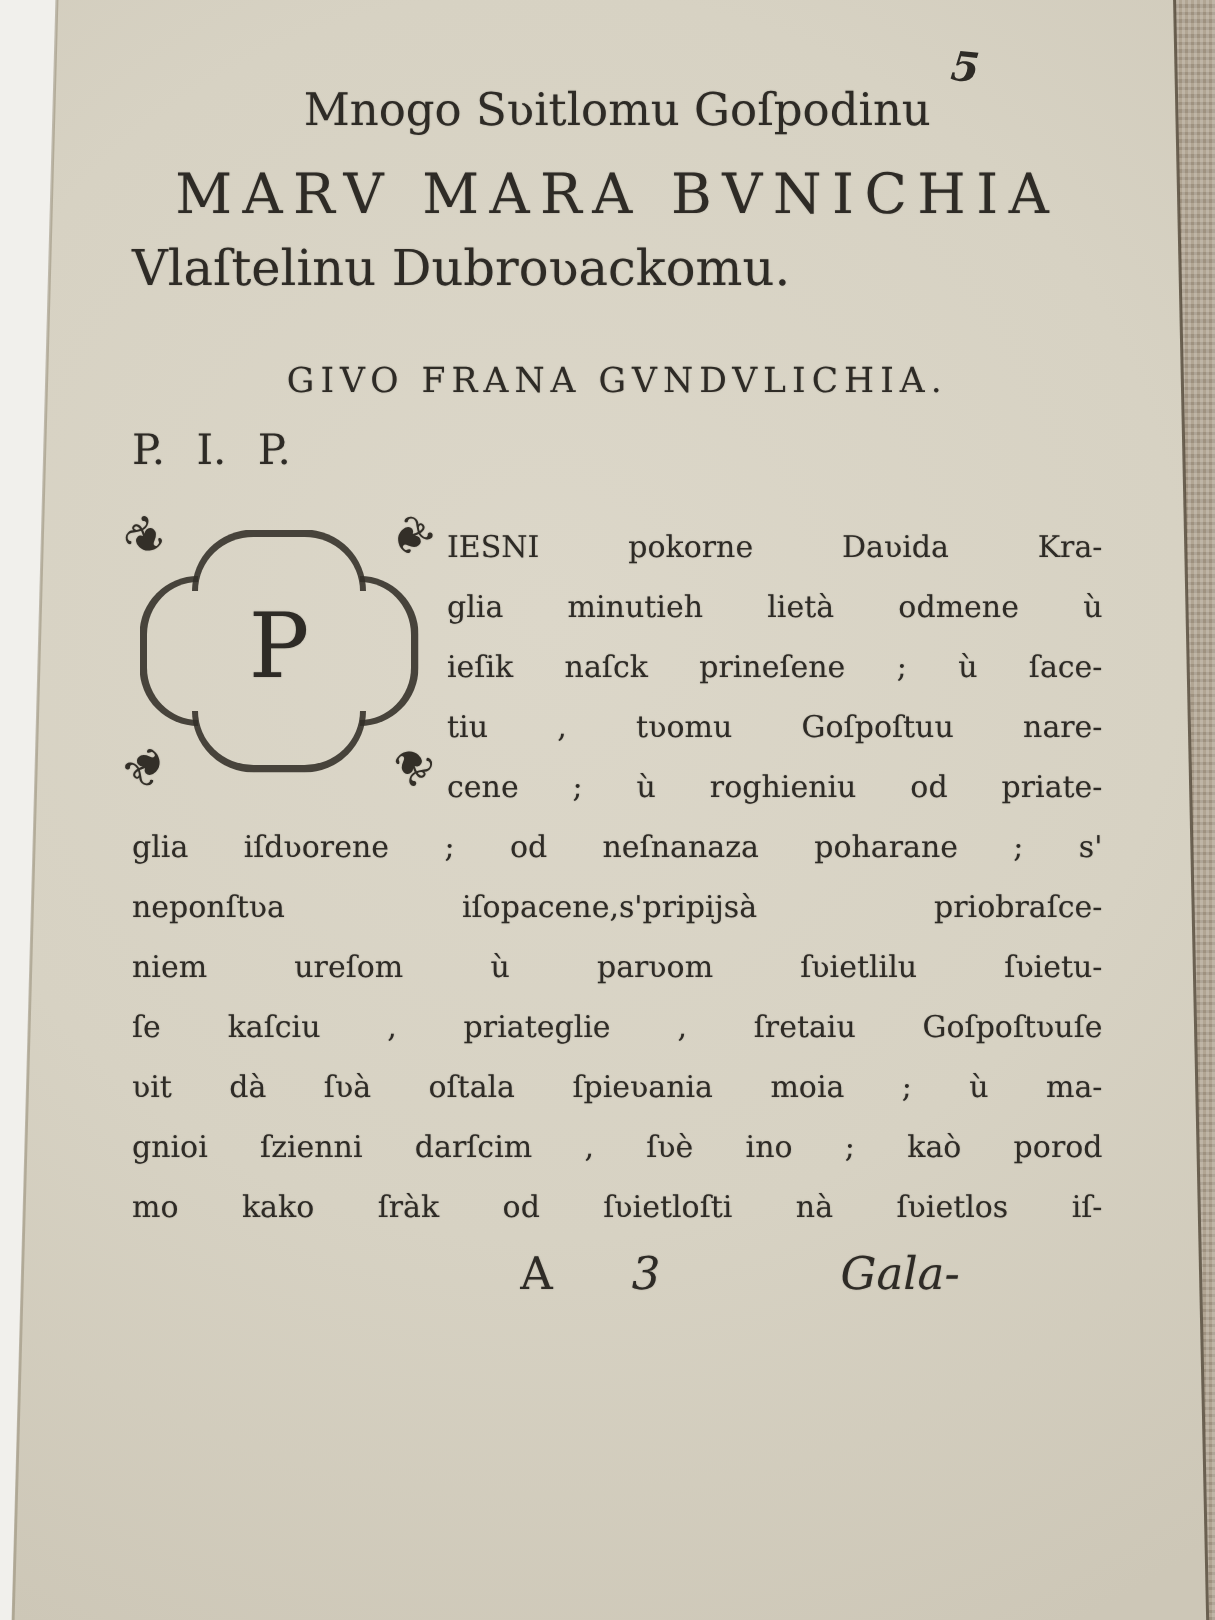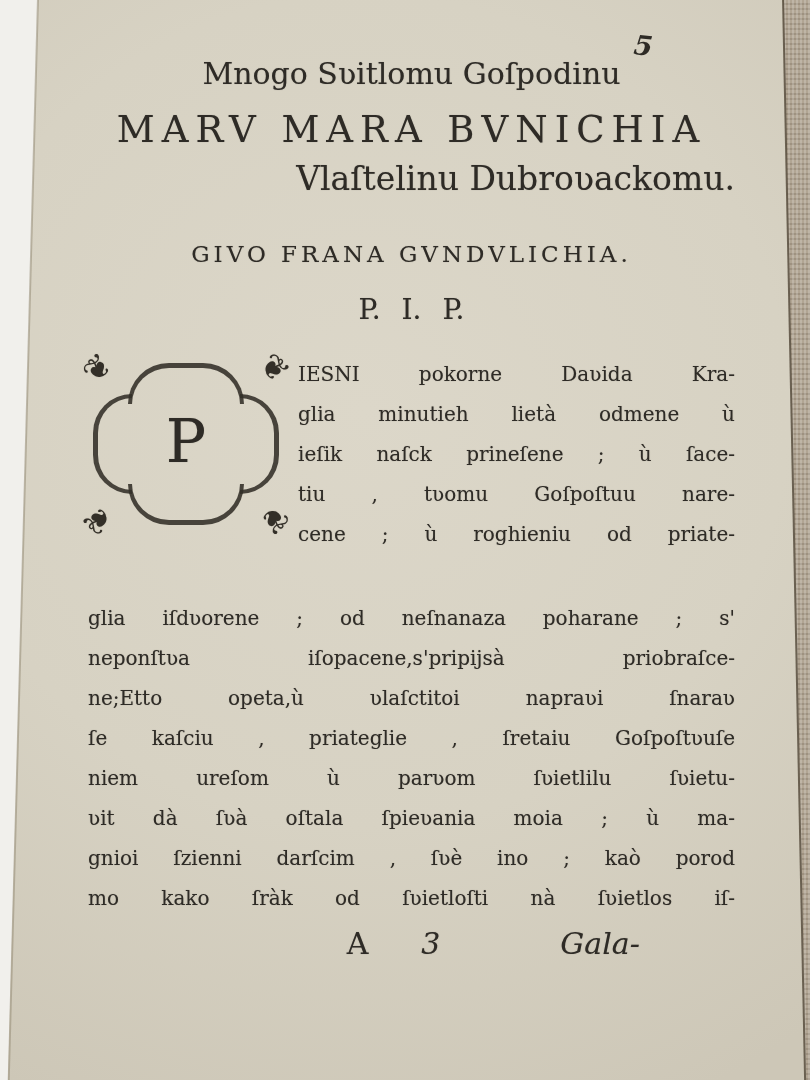--- a/index.html
+++ b/index.html
@@ -29,24 +29,24 @@
   .pagenum{position:absolute;left:634px;top:30px;font-size:27px;font-style:italic;
     font-weight:bold;transform:rotate(6deg);}
 
   .content{position:absolute;left:88px;top:0;width:647px;height:1056px;
     padding-top:56px;box-sizing:border-box;
     text-shadow:0 0 1px rgba(46,43,38,.35);}
 
   .dedication{text-align:center;font-size:30px;line-height:36px;}
   .dedicatee{text-align:center;font-size:37px;line-height:48px;margin-top:14px;
     letter-spacing:7px;}
-  .dedicatee-sub{text-align:right;font-size:33px;line-height:42px;margin-top:4px;}
+  .dedicatee-sub{text-align:left;font-size:33px;line-height:42px;margin-top:4px;}
   .author{text-align:center;font-size:23px;line-height:40px;margin-top:34px;
     letter-spacing:4px;}
-  .salutation{text-align:center;font-size:28px;line-height:36px;margin-top:18px;
+  .salutation{text-align:left;font-size:28px;line-height:36px;margin-top:8px;
     word-spacing:12px;}
 
   .para-top{display:flex;margin-top:26px;}
   .init-frame{position:relative;flex:none;width:196px;height:172px;margin:4px 14px 0 0;}
   .arc{position:absolute;border:0 solid #332f28;opacity:.88;}
   .arc.t{left:40px;right:40px;top:5px;height:36px;border-top-width:5px;
     border-left-width:4px;border-right-width:4px;border-radius:70px 70px 0 0;}
   .arc.b{left:40px;right:40px;bottom:5px;height:36px;border-bottom-width:5px;
     border-left-width:4px;border-right-width:4px;border-radius:0 0 70px 70px;}
   .arc.l{top:36px;bottom:36px;left:5px;width:34px;border-left-width:5px;
@@ -58,21 +58,21 @@
   .corner.tl{left:-4px;top:-6px;transform:rotate(-45deg);}
   .corner.tr{right:-4px;top:-6px;transform:rotate(45deg);}
   .corner.bl{left:-4px;bottom:-6px;transform:rotate(-135deg);}
   .corner.br{right:-4px;bottom:-6px;transform:rotate(135deg);}
   .init-letter{position:absolute;inset:0;display:flex;align-items:center;
     justify-content:center;font-size:60px;padding-bottom:6px;}
 
   .first-lines{flex:1;min-width:0;}
   .bline{font-size:20px;line-height:40px;text-align:justify;
     -moz-text-align-last:justify;text-align-last:justify;}
-  .rest-lines{width:647px;margin-top:44px;}
+  .rest-lines{width:647px;}
 
   .footer{position:relative;height:46px;margin-top:8px;font-size:30px;}
   .footer span{position:absolute;top:0;}
   .sig-a{left:40%;}
   .sig-3{left:51.5%;font-style:italic;}
   .catch{left:73%;font-style:italic;}
 </style>
 </head>
 <body>
 
@@ -108,23 +108,22 @@
             <div class="bline">ieſik naſck prineſene ; ù ſace-</div>
             <div class="bline">tiu , tʋomu Goſpoſtuu nare-</div>
             <div class="bline">cene ; ù roghieniu od priate-</div>
           </div>
       </div>
 
       <div class="rest-lines">
 
       <div class="bline">glia iſdʋorene ; od neſnanaza poharane ; s'</div>
           <div class="bline">neponſtʋa iſopacene,s'pripijsà priobraſce-</div>
-          <div class="bline">ne;Etto opeta,ù ʋlaſctitoi napraʋi ſnaraʋ</div>
+          <div class="bline">niem ureſom ù parʋom ſʋietlilu ſʋietu-</div>
           <div class="bline">ſe kaſciu , priateglie , ſretaiu Goſpoſtʋuſe</div>
-          <div class="bline">niem ureſom ù parʋom ſʋietlilu ſʋietu-</div>
           <div class="bline">ʋit dà ſʋà oſtala ſpieʋania moia ; ù ma-</div>
           <div class="bline">gnioi ſzienni darſcim , ſʋè ino ; kaò porod</div>
           <div class="bline">mo kako ſràk od ſʋietloſti nà ſʋietlos iſ-</div>
         </div>
 
       <div class="footer">
         <span class="sig-a">A</span>
         <span class="sig-3">3</span>
         <span class="catch">Gala-</span>
       </div>

